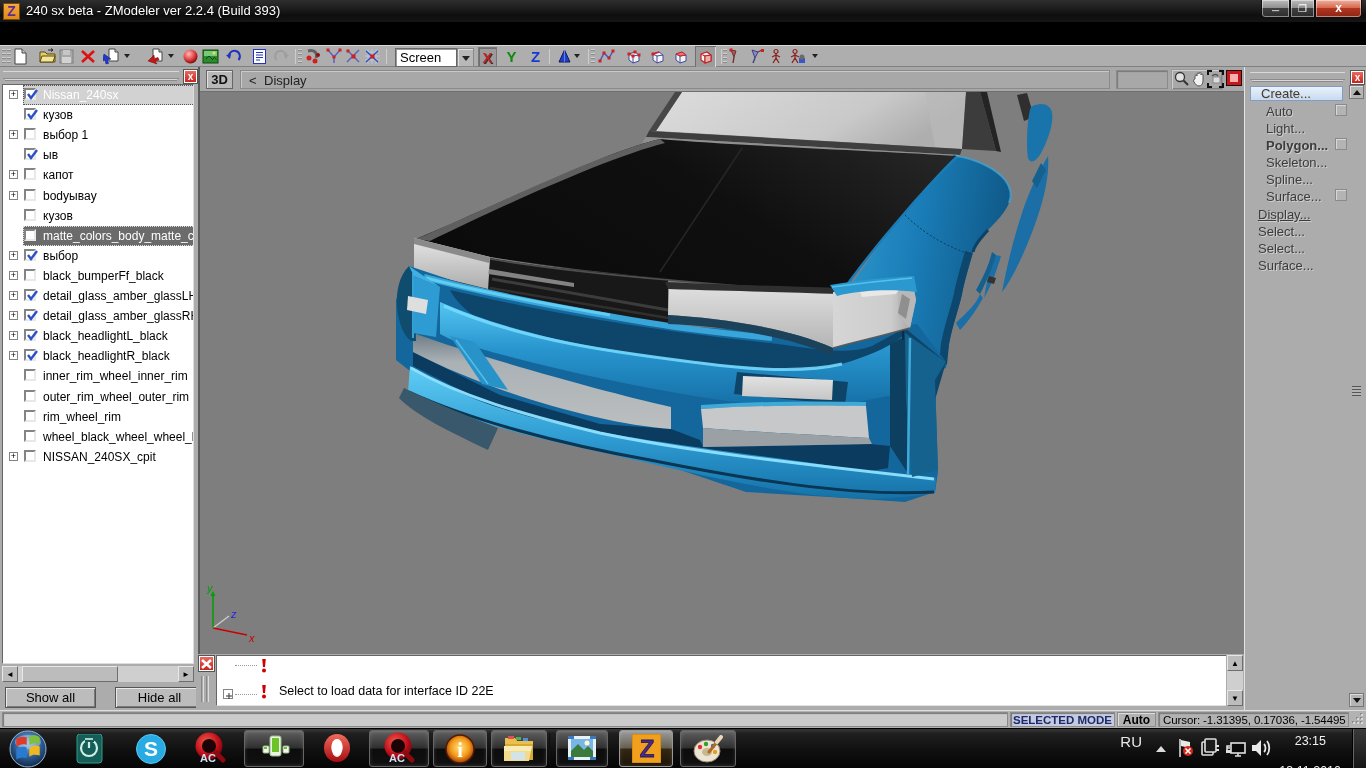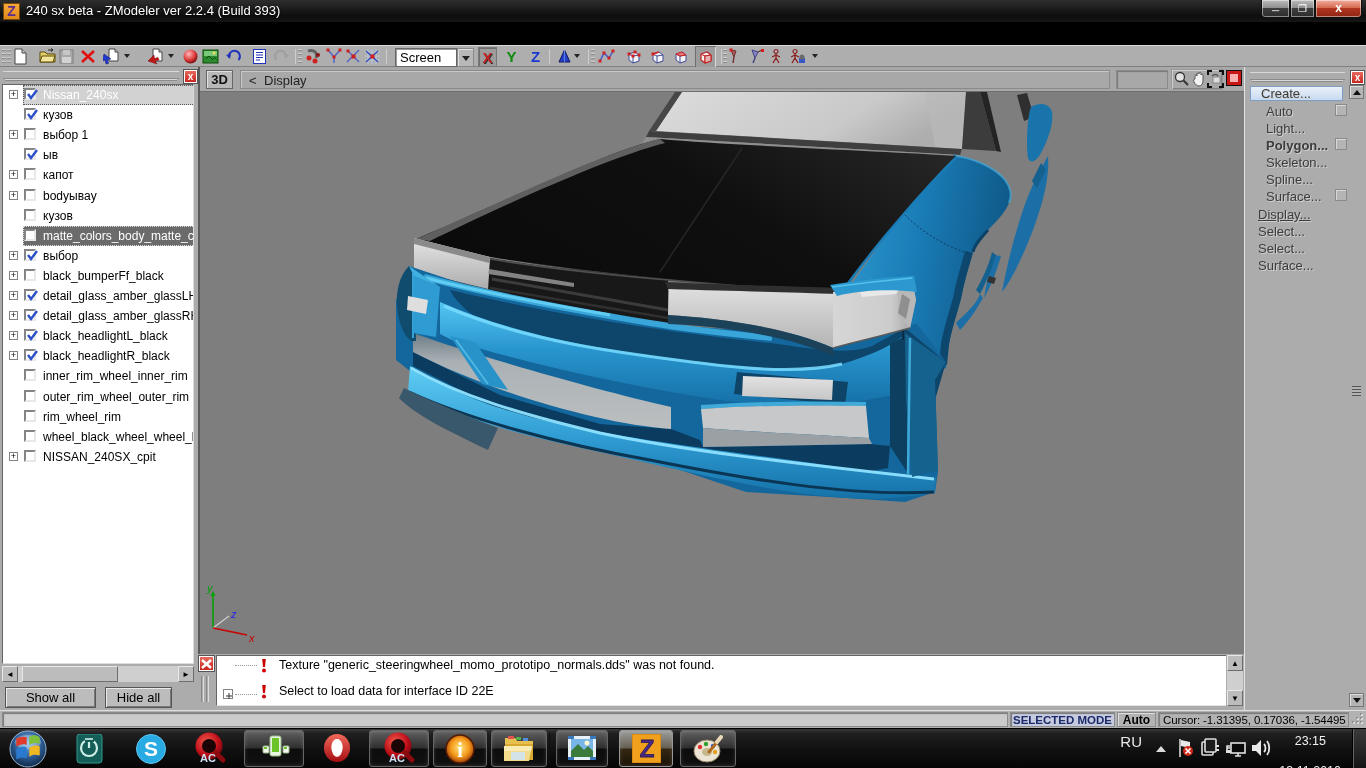--- a/index.html
+++ b/index.html
@@ -398,21 +398,21 @@
           <div class="tchk"></div>
           <span class="tlabel">NISSAN_240SX_cpit</span>
         </div>
 </div>
 <div id="hscroll">
  <div class="sbtn" style="left:0;">◄</div>
  <div class="sbtn" style="right:0;">►</div>
  <div id="hthumb"></div>
 </div>
 <div class="pbtn" style="left:5px;top:620px;width:91px;">Show all</div>
-<div class="pbtn" style="left:105px;top:620px;width:67px;">Hide all</div>
+<div class="pbtn" style="left:115px;top:620px;width:89px;">Hide all</div>
 </div>
 
 <div class="abs" id="vheader">
 <div id="btn3d">3D</div>
 <div id="vcrumb">
         <span style="position:absolute;left:8px;top:2px;">&lt;</span>
         <span style="position:absolute;left:23px;top:2px;">Display</span>
       </div>
 <div style="position:absolute;left:916px;top:3px;width:52px;height:19px;border:1px solid #8a8a8a;box-shadow:inset 1px 1px 1px #777;"></div>
 <div style="position:absolute;left:971px;top:2px;width:52px;height:21px;border:1px solid #999;box-shadow:inset 1px 1px 0 #cfcfcf,inset -1px -1px 0 #808080;"></div>
@@ -616,21 +616,20 @@
         <path d="M3,4 L12,12 M12,4 L3,12" stroke="#fff" stroke-width="2.6"></path>
       </svg>
 <div style="position:absolute;left:5px;top:22px;width:3px;height:26px;border-left:1px solid #888;border-right:1px solid #ddd;"></div>
 <div style="position:absolute;left:10px;top:22px;width:3px;height:26px;border-left:1px solid #888;border-right:1px solid #ddd;"></div>
 <div style="position:absolute;left:20px;top:1px;width:1010px;height:51px;background:#fff;border-top:1px solid #666;border-left:1px solid #666;border-bottom:1px solid #e2e2e2;overflow:hidden;font-size:12.5px;color:#000;">
  <div style="position:absolute;left:18px;top:9px;width:22px;border-top:1px dotted #999;"></div>
  <svg style="position:absolute;left:41px;top:1px;" width="12" height="17">
           <circle cx="6" cy="13.5" r="2" fill="#cc0000"></circle>
           <path d="M4.2,2 L7.8,2 L7,10 L5,10 Z" fill="#cc0000"></path>
         </svg>
- <span style="position:absolute;left:62px;top:2px;">Texture "generic_steeringwheel_momo_prototipo_normals.dds" was not found.</span>
  <div style="position:absolute;left:6px;top:33px;width:10px;height:10px;border:1px solid #848484;background:#fff;"><svg width="10" height="10">
             <path d="M2,5 H8 M5,2 V8" stroke="#333" stroke-width="1"></path>
           </svg></div>
  <div style="position:absolute;left:18px;top:38px;width:22px;border-top:1px dotted #999;"></div>
  <svg style="position:absolute;left:41px;top:27px;" width="12" height="17">
           <circle cx="6" cy="13.5" r="2" fill="#cc0000"></circle>
           <path d="M4.2,2 L7.8,2 L7,10 L5,10 Z" fill="#cc0000"></path>
         </svg>
  <span style="position:absolute;left:62px;top:28px;">Select to load data for interface ID 22E</span>
 </div>

